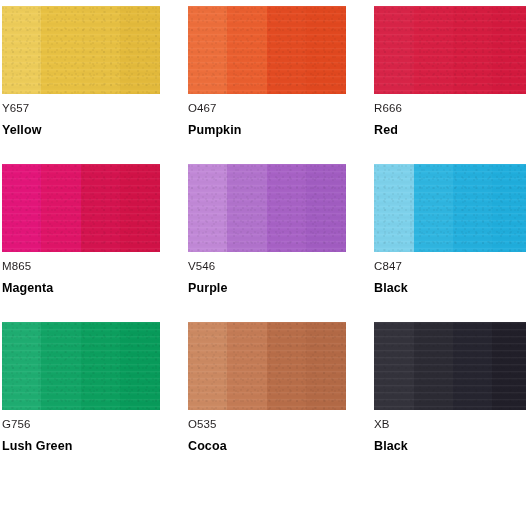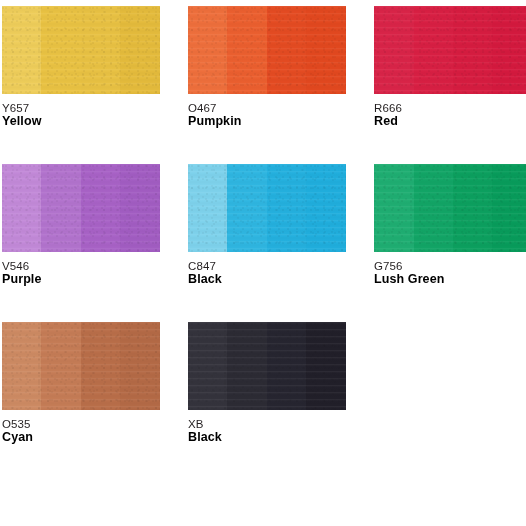--- a/index.html
+++ b/index.html
@@ -91,21 +91,21 @@
     line-height: 1;
     margin-top: 9px;
     letter-spacing: .1px;
   }
 
   .swatch-name {
     font-size: 12.5px;
     font-weight: 700;
     color: #000000;
     line-height: 1;
-    margin-top: 0;
+    margin-top: 9px;
     letter-spacing: .1px;
   }
 </style>
 </head>
 <body>
 
 <div id="swatch-grid">
     <div class="swatch-cell">
       <div class="swatch-chip">
         <div class="chip-base" style="background: rgb(236, 198, 71);"></div>
@@ -131,20 +131,30 @@
         <div class="chip-base" style="background: rgb(217, 31, 67);"></div>
         <div class="chip-bands" style="background-image: linear-gradient(to right, rgb(217, 36, 72) 0%, rgb(217, 36, 72) 25%, rgb(216, 31, 67) 25%, rgb(216, 31, 67) 50%, rgb(214, 28, 64) 50%, rgb(214, 28, 64) 75%, rgb(212, 25, 62) 75%, rgb(212, 25, 62) 100%);"></div>
         <div class="chip-streak"></div>
         <div class="chip-grain"></div>
       </div>
       <div class="swatch-code">R666</div>
       <div class="swatch-name">Red</div>
     </div>
     <div class="swatch-cell">
       <div class="swatch-chip">
+        <div class="chip-base" style="background: rgb(224, 21, 106);"></div>
+        <div class="chip-bands" style="background-image: linear-gradient(to right, rgb(228, 21, 122) 0%, rgb(228, 21, 122) 25%, rgb(224, 20, 104) 25%, rgb(224, 20, 104) 50%, rgb(213, 19, 79) 50%, rgb(213, 19, 79) 75%, rgb(210, 18, 71) 75%, rgb(210, 18, 71) 100%);"></div>
+        <div class="chip-streak"></div>
+        <div class="chip-grain"></div>
+      </div>
+      <div class="swatch-code">M865</div>
+      <div class="swatch-name">Magenta</div>
+    </div>
+    <div class="swatch-cell">
+      <div class="swatch-chip">
         <div class="chip-base" style="background: rgb(176, 110, 203);"></div>
         <div class="chip-bands" style="background-image: linear-gradient(to right, rgb(194, 137, 216) 0%, rgb(194, 137, 216) 25%, rgb(178, 115, 205) 25%, rgb(178, 115, 205) 50%, rgb(168, 98, 198) 50%, rgb(168, 98, 198) 75%, rgb(162, 93, 194) 75%, rgb(162, 93, 194) 100%);"></div>
         <div class="chip-streak"></div>
         <div class="chip-grain"></div>
       </div>
       <div class="swatch-code">V546</div>
       <div class="swatch-name">Purple</div>
     </div>
     <div class="swatch-cell">
       <div class="swatch-chip">
@@ -167,21 +177,21 @@
       <div class="swatch-name">Lush Green</div>
     </div>
     <div class="swatch-cell">
       <div class="swatch-chip">
         <div class="chip-base" style="background: rgb(192, 119, 82);"></div>
         <div class="chip-bands" style="background-image: linear-gradient(to right, rgb(205, 138, 99) 0%, rgb(205, 138, 99) 25%, rgb(197, 124, 86) 25%, rgb(197, 124, 86) 50%, rgb(185, 110, 73) 50%, rgb(185, 110, 73) 75%, rgb(180, 106, 70) 75%, rgb(180, 106, 70) 100%);"></div>
         <div class="chip-streak"></div>
         <div class="chip-grain"></div>
       </div>
       <div class="swatch-code">O535</div>
-      <div class="swatch-name">Cyan</div>
+      <div class="swatch-name">Cocoa</div>
     </div>
     <div class="swatch-cell">
       <div class="swatch-chip">
         <div class="chip-base" style="background: rgb(43, 42, 51);"></div>
         <div class="chip-bands" style="background-image: linear-gradient(to right, rgb(52, 51, 60) 0%, rgb(52, 51, 60) 25%, rgb(44, 43, 52) 25%, rgb(44, 43, 52) 50%, rgb(38, 37, 48) 50%, rgb(38, 37, 48) 75%, rgb(33, 31, 41) 75%, rgb(33, 31, 41) 100%);"></div>
         <div class="chip-streak"></div>
         <div class="chip-grain"></div>
       </div>
       <div class="swatch-code">XB</div>
       <div class="swatch-name">Black</div>

